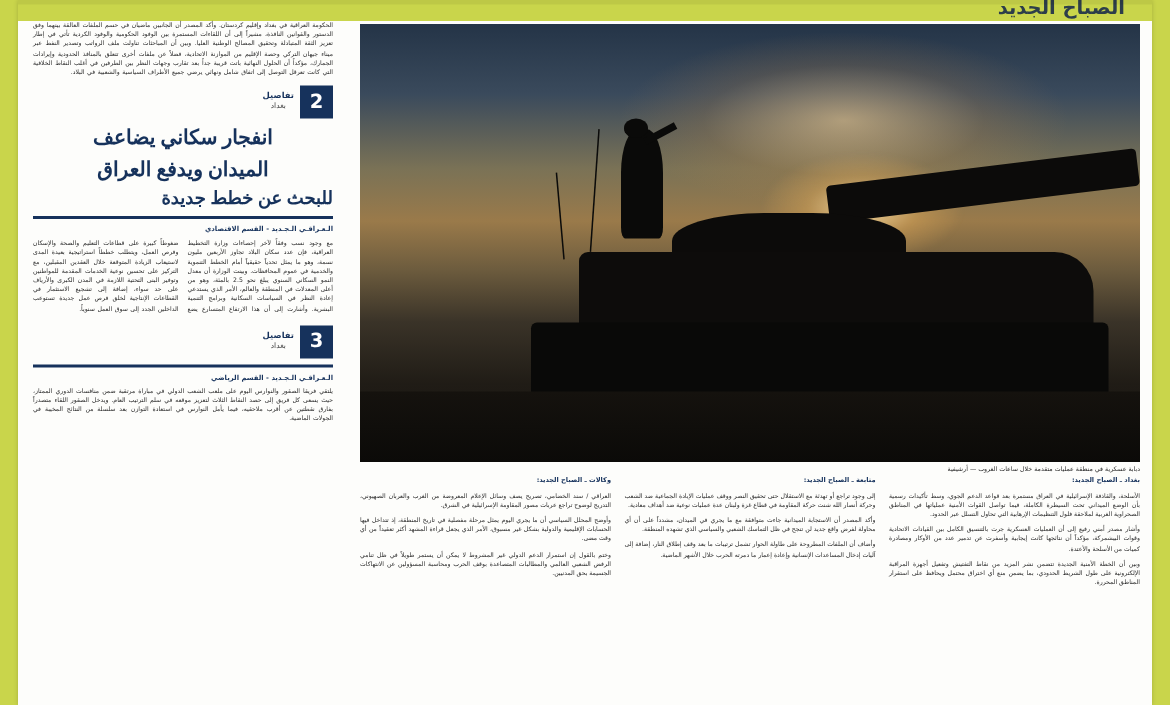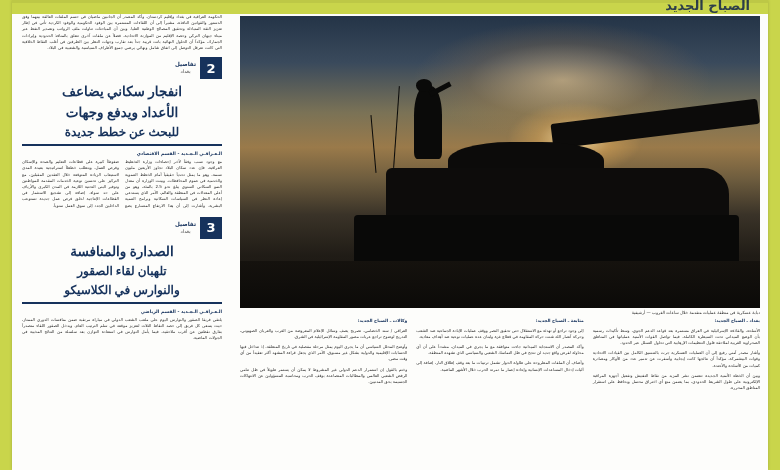--- a/index.html
+++ b/index.html
@@ -80,20 +80,21 @@
     font-weight: bold;
     font-size: 13.5px;
     line-height: 17px;
     margin: 2px 0 4px 0;
     letter-spacing: -0.2px;
     font-family: Liberation Serif, serif;
   }
   .headline.sub {
     font-size: 12px;
     line-height: 15px;
+    text-align: right;
   }
   .rule {
     height: 1px;
     background: #cfcfcf;
     margin: 5px 0 4px 0;
   }
   .rule.thick {
     height: 2px;
     background: #16325c;
     margin: 4px 0 5px 0;
@@ -352,42 +353,37 @@
       <div class="badge-row">
         <div class="badge">2</div>
         <div class="badge-label">
           <span>تفاصيل</span>
           <span class="small">بغداد</span>
         </div>
       </div>
 
       <div class="headline-block">
         <div class="headline">انفجار سكاني يضاعف</div>
-        <div class="headline">الأعداد ويدفع وجهات</div>
+        <div class="headline">الميدان ويدفع العراق</div>
         <div class="headline sub">للبحث عن خطط جديدة</div>
       </div>
       <div class="rule thick"></div>
       <div class="byline">الـعـراقـي الـجـديد - القسم الاقتصادي</div>
       <div class="two-col-micro">
         <p class="micro-para">مع وجود نسب وفقاً لآخر إحصاءات وزارة التخطيط العراقية، فإن عدد سكان البلاد تجاوز الأربعين مليون نسمة، وهو ما يمثل تحدياً حقيقياً أمام الخطط التنموية والخدمية في عموم المحافظات. وبينت الوزارة أن معدل النمو السكاني السنوي يبلغ نحو 2.5 بالمئة، وهو من أعلى المعدلات في المنطقة والعالم، الأمر الذي يستدعي إعادة النظر في السياسات السكانية وبرامج التنمية البشرية. وأشارت إلى أن هذا الارتفاع المتسارع يضع ضغوطاً كبيرة على قطاعات التعليم والصحة والإسكان وفرص العمل، ويتطلب خططاً استراتيجية بعيدة المدى لاستيعاب الزيادة المتوقعة خلال العقدين المقبلين، مع التركيز على تحسين نوعية الخدمات المقدمة للمواطنين وتوفير البنى التحتية اللازمة في المدن الكبرى والأرياف على حد سواء، إضافة إلى تشجيع الاستثمار في القطاعات الإنتاجية لخلق فرص عمل جديدة تستوعب الداخلين الجدد إلى سوق العمل سنوياً.</p>
       </div>
 
       <div class="badge-row">
         <div class="badge">3</div>
         <div class="badge-label">
           <span>تفاصيل</span>
           <span class="small">بغداد</span>
         </div>
       </div>
 
-      <div class="headline-block">
-        <div class="headline">الصدارة والمنافسة</div>
-        <div class="headline sub">تلهبان لقاء الصقور</div>
-        <div class="headline sub">والنوارس في الكلاسيكو</div>
-      </div>
       <div class="rule thick"></div>
       <div class="byline">الـعـراقـي الـجـديد - القسم الرياضي</div>
       <p class="micro-para">يلتقي فريقا الصقور والنوارس اليوم على ملعب الشعب الدولي في مباراة مرتقبة ضمن منافسات الدوري الممتاز، حيث يسعى كل فريق إلى حصد النقاط الثلاث لتعزيز موقعه في سلم الترتيب العام. ويدخل الصقور اللقاء متصدراً بفارق نقطتين عن أقرب ملاحقيه، فيما يأمل النوارس في استعادة التوازن بعد سلسلة من النتائج المخيبة في الجولات الماضية.</p>
     </div>
 
     <div class="photo-wrap">
       <div class="photo">
         <div class="sun-glow"></div>
         <div class="antenna"></div>
         <div class="antenna b"></div>

